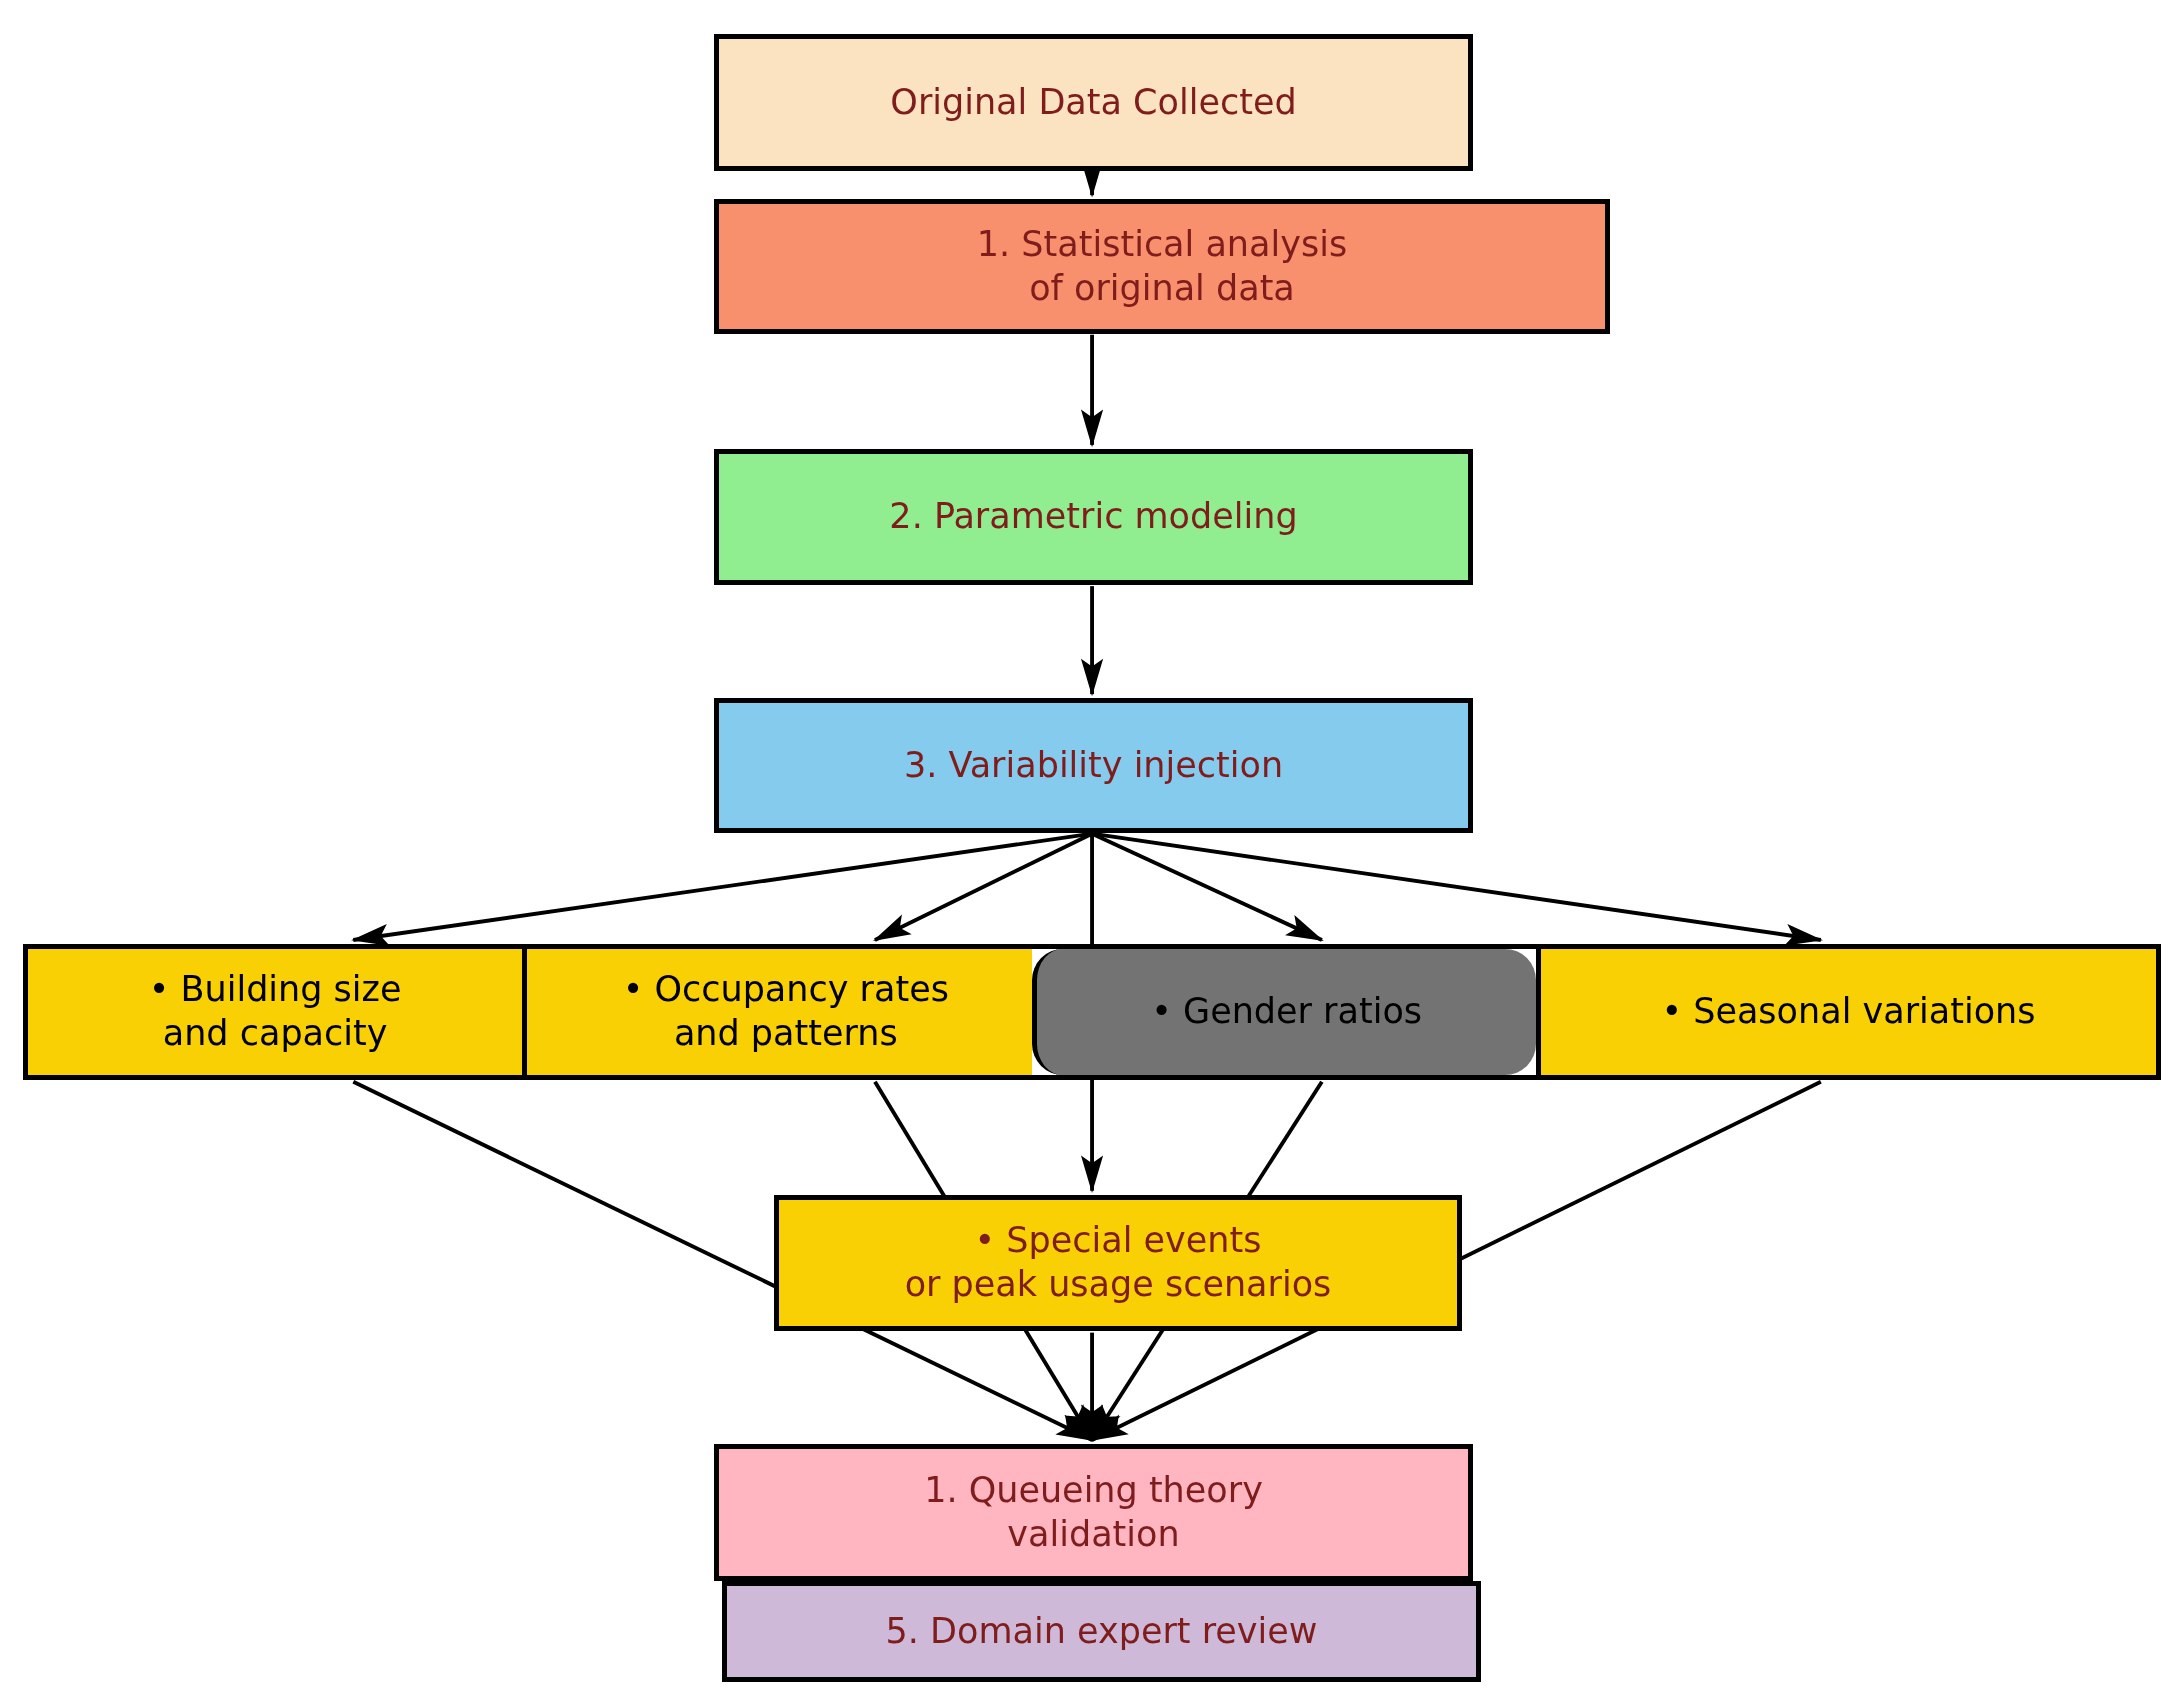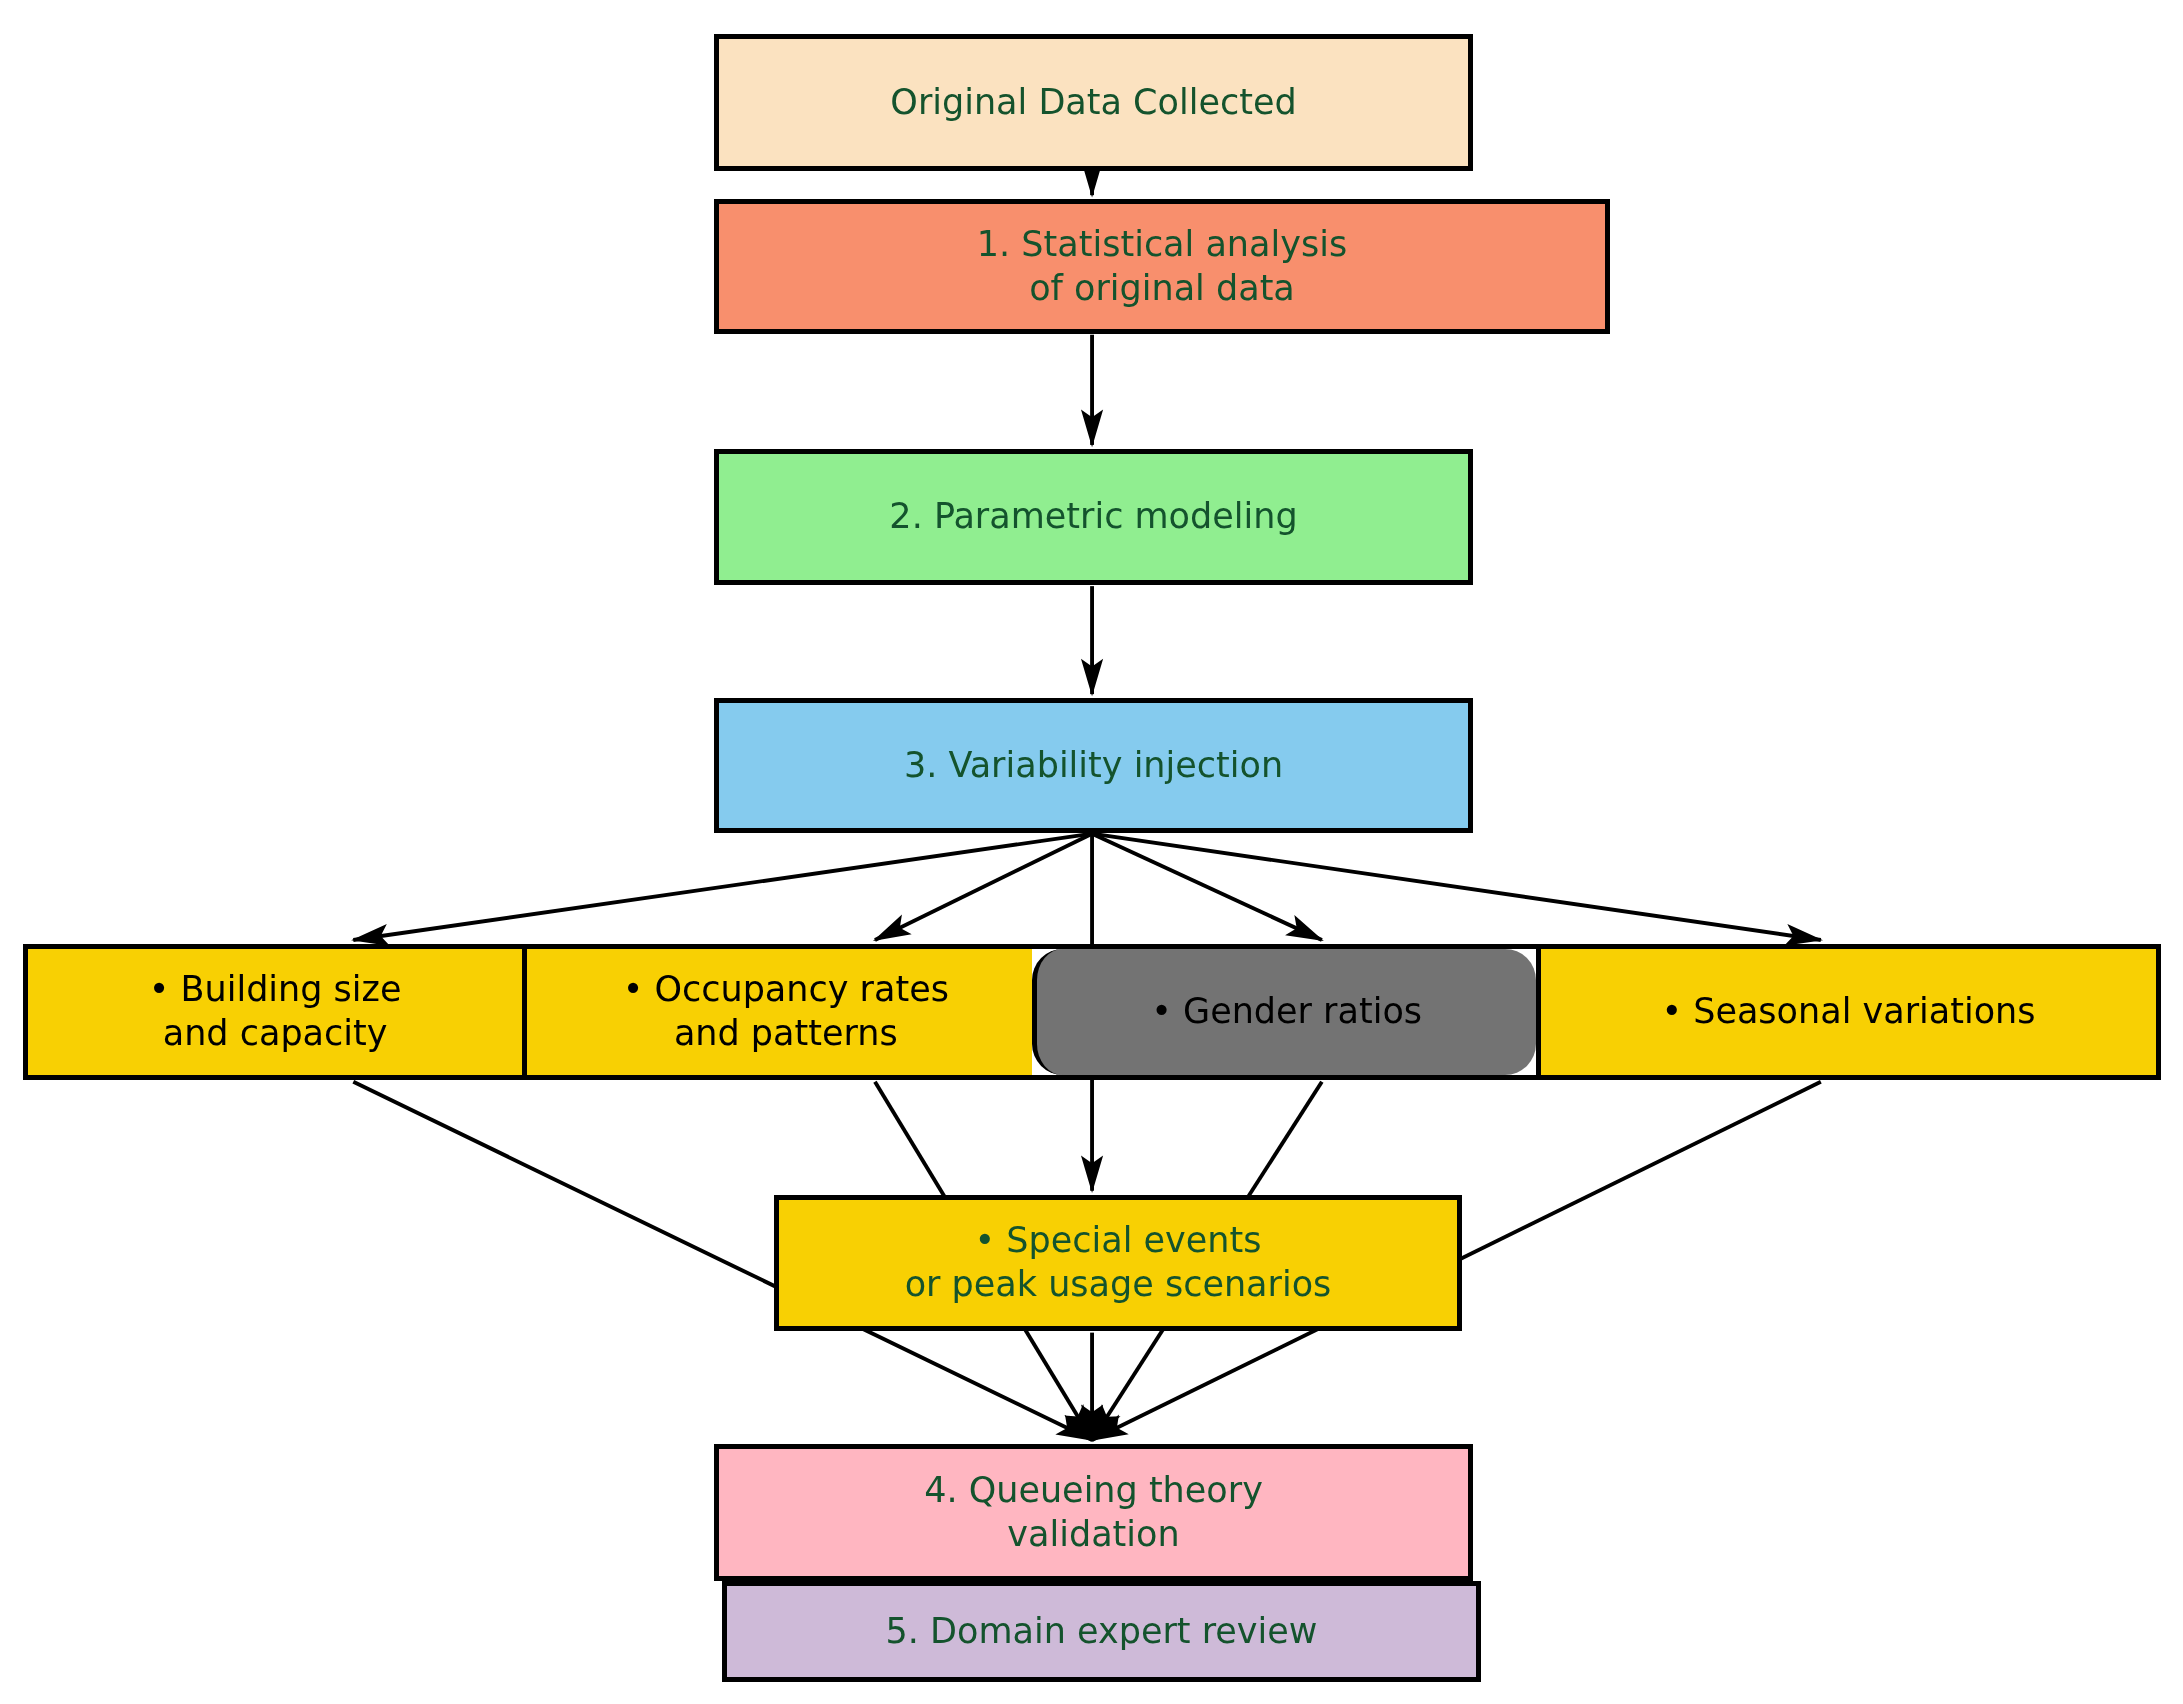--- a/index.html
+++ b/index.html
@@ -1,21 +1,21 @@
 <!DOCTYPE html>
 <html style="font-size:8.9px"><head>
 <meta charset="utf-8">
 <style>
   html,body{margin:0;padding:0;background:#fff;}
   .canvas{position:relative;width:2183px;height:1705px;background:#fff;overflow:hidden;
           font-family:"DejaVu Sans","Liberation Sans",sans-serif;}
   .edges{position:absolute;left:0;top:0;z-index:0;}
   .node{position:absolute;z-index:1;border:5px solid #000;box-sizing:border-box;
         display:flex;align-items:center;justify-content:center;text-align:center;
-        color:#14532d;font-size:35px;line-height:1.25;white-space:pre-line;}
+        color:#7f1d1d;font-size:35px;line-height:1.25;white-space:pre-line;}
   .row{position:absolute;z-index:1;display:flex;box-sizing:border-box;border:5px solid #000;}
   .row .cell{border:none;position:static;display:flex;align-items:center;justify-content:center;
              text-align:center;box-sizing:border-box;font-size:35px;line-height:1.25;white-space:pre-line;}
   .row .cell + .cell{border-left:5px solid #000;}
 </style>
 </head>
 <body>
 
 <div class="canvas">
 
@@ -56,19 +56,19 @@
 and capacity</div>
     <div class="cell" style="flex: 906 0 0px; background-color: rgb(248, 208, 3); padding-left: 12px;">• Occupancy rates
 and patterns</div>
     <div class="cell" style="flex: 916 0 0px; background-color: #737373; border-radius: 31px;">• Gender ratios</div>
     <div class="cell" style="flex: 1130 0 0px; background-color: rgb(248, 208, 3);">• Seasonal variations</div>
   </div>
 
   <div class="node" style="left: 774px; top: 1195px; width: 688px; height: 136px; background-color: rgb(248, 208, 3);">• Special events
 or peak usage scenarios</div>
 
-  <div class="node" style="left: 714px; top: 1444px; width: 759px; height: 137px; background-color: rgb(255, 182, 193);">4. Queueing theory
+  <div class="node" style="left: 714px; top: 1444px; width: 759px; height: 137px; background-color: rgb(255, 182, 193);">1. Queueing theory
 validation</div>
 
   <div class="node" style="left: 714px; top: 1581px; width: 759px; height: 101px; background-color: rgb(206, 186, 216); margin-left: 8px;">5. Domain expert review</div>
 
 </div>
 
 
 </body></html>

